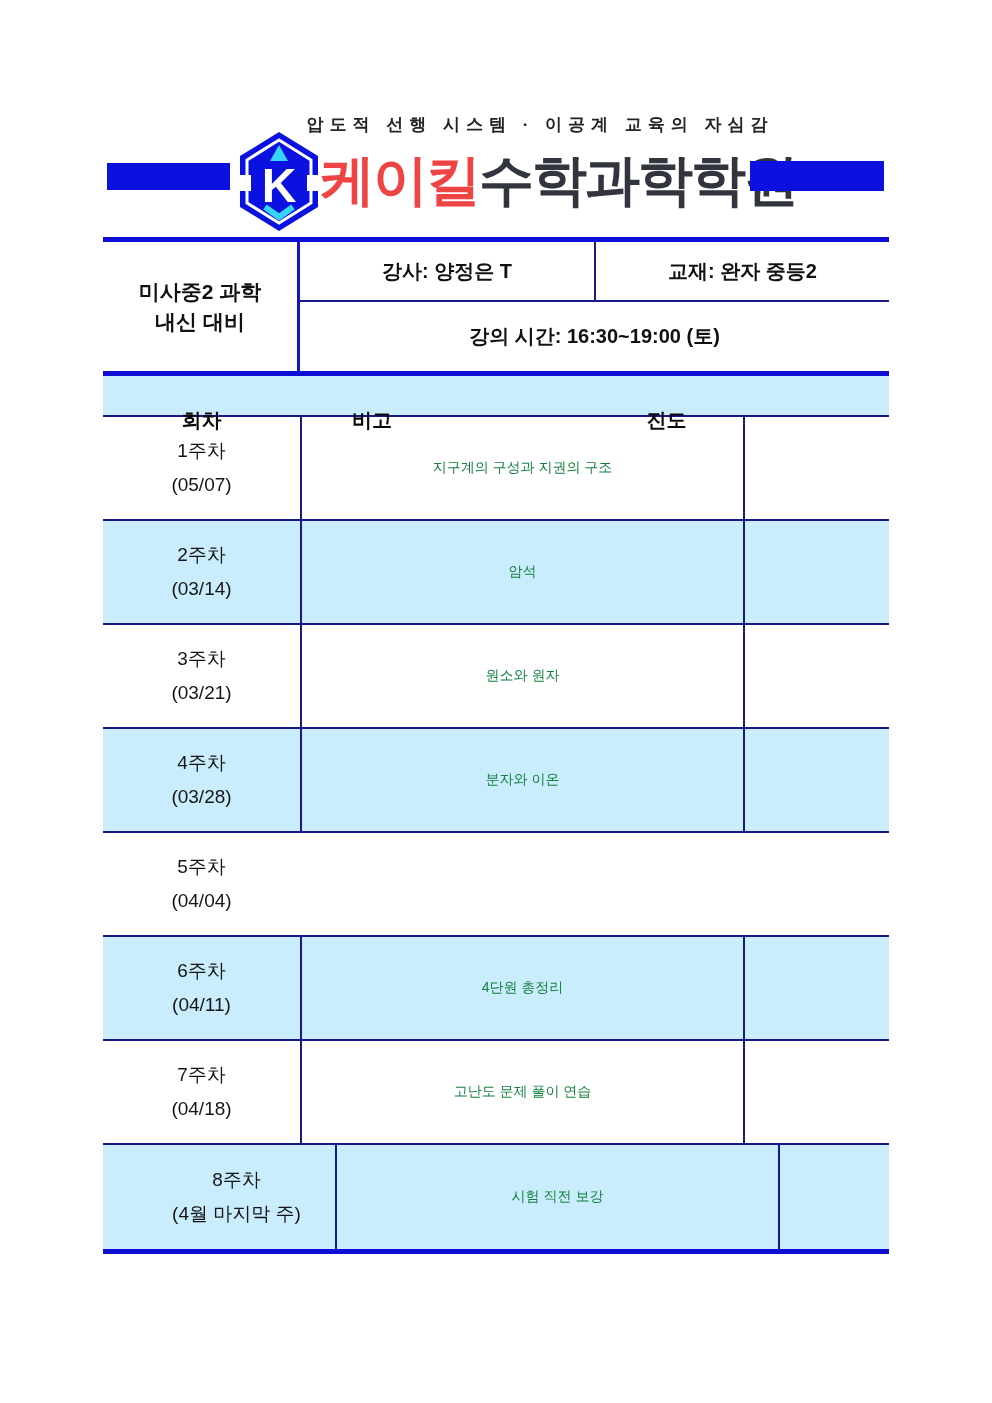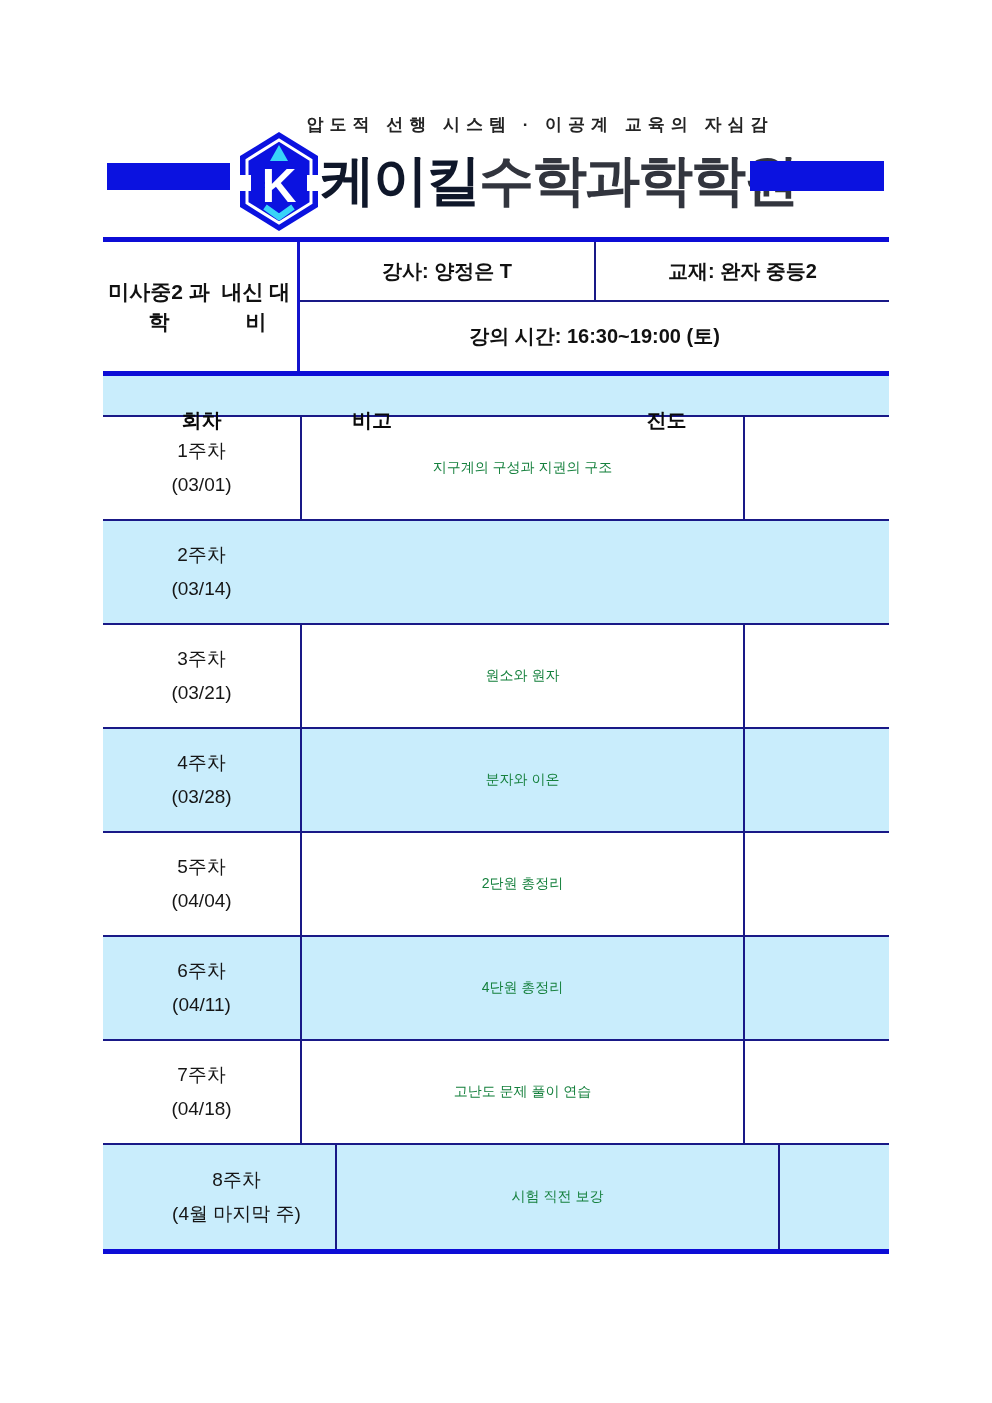--- a/index.html
+++ b/index.html
@@ -18,33 +18,33 @@
   }
   .bar { position:absolute; background:#0b12e0; }
   .bar-left  { left:107px; top:163px; width:123px; height:27px; }
   .bar-right { left:750px; top:161px; width:134px; height:30px; }
   .hex-badge { position:absolute; left:239px; top:131px; width:80px; height:101px; }
   .brand-name {
     position:absolute; left:320px; top:140px; height:80px;
     font-size:55px; font-weight:800; letter-spacing:-2px; white-space:nowrap;
     line-height:80px;
   }
-  .brand-name .blue { color:#0f172a;text-align:right; }
+  .brand-name .blue { color:#ef4444;text-align:right; }
   .brand-name .dark { color:#32353e; }
 
   
   .info-table {
     position:absolute; left:103px; top:237px; width:786px; height:134px;
     border-top:5px solid #0d0dd6;
     display:flex;
   }
   .info-left {
     width:197px; height:100%;
     border-right:3px solid #1414cc;
-    display:flex; flex-direction:row; align-items:center; justify-content:center;
+    display:flex; flex-direction:column; align-items:center; justify-content:center;
     font-size:21px; font-weight:700; line-height:30px; text-align:center;
   }
   .info-right { flex:1; display:flex; flex-direction:column; }
   .info-row-a { height:60px; display:flex; border-bottom:2px solid #191987; }
   .info-cell-a {
     display:flex; align-items:center; justify-content:center;
     font-size:20px; font-weight:700;
   }
   .info-instructor { width:296px; border-right:2px solid #191987; }
   .info-textbook  { flex:1; }
@@ -132,30 +132,31 @@
   <div class="sched-table">
     <div class="sched-header">
       <div class="hcell col-week">회차</div>
       <div class="hcell col-note">비고</div>
       <div class="hcell col-topic">진도</div>
     </div>
     <div>
         <div class="sched-row">
     <div class="cell-week">
       <div>1주차</div>
-      <div>(03/01)</div>
+      <div>(05/07)</div>
     </div>
     <div class="cell-topic">지구계의 구성과 지권의 구조</div>
     <div class="cell-note"></div>
   </div>
         <div class="sched-row alt">
     <div class="cell-week">
       <div>2주차</div>
       <div>(03/14)</div>
     </div>
+    <div class="cell-topic">암석</div>
     <div class="cell-note"></div>
   </div>
         <div class="sched-row">
     <div class="cell-week">
       <div>3주차</div>
       <div>(03/21)</div>
     </div>
     <div class="cell-topic">원소와 원자</div>
     <div class="cell-note"></div>
   </div>
@@ -165,21 +166,20 @@
       <div>(03/28)</div>
     </div>
     <div class="cell-topic">분자와 이온</div>
     <div class="cell-note"></div>
   </div>
         <div class="sched-row">
     <div class="cell-week">
       <div>5주차</div>
       <div>(04/04)</div>
     </div>
-    <div class="cell-topic">2단원 총정리</div>
     <div class="cell-note"></div>
   </div>
         <div class="sched-row alt">
     <div class="cell-week">
       <div>6주차</div>
       <div>(04/11)</div>
     </div>
     <div class="cell-topic">4단원 총정리</div>
     <div class="cell-note"></div>
   </div>

